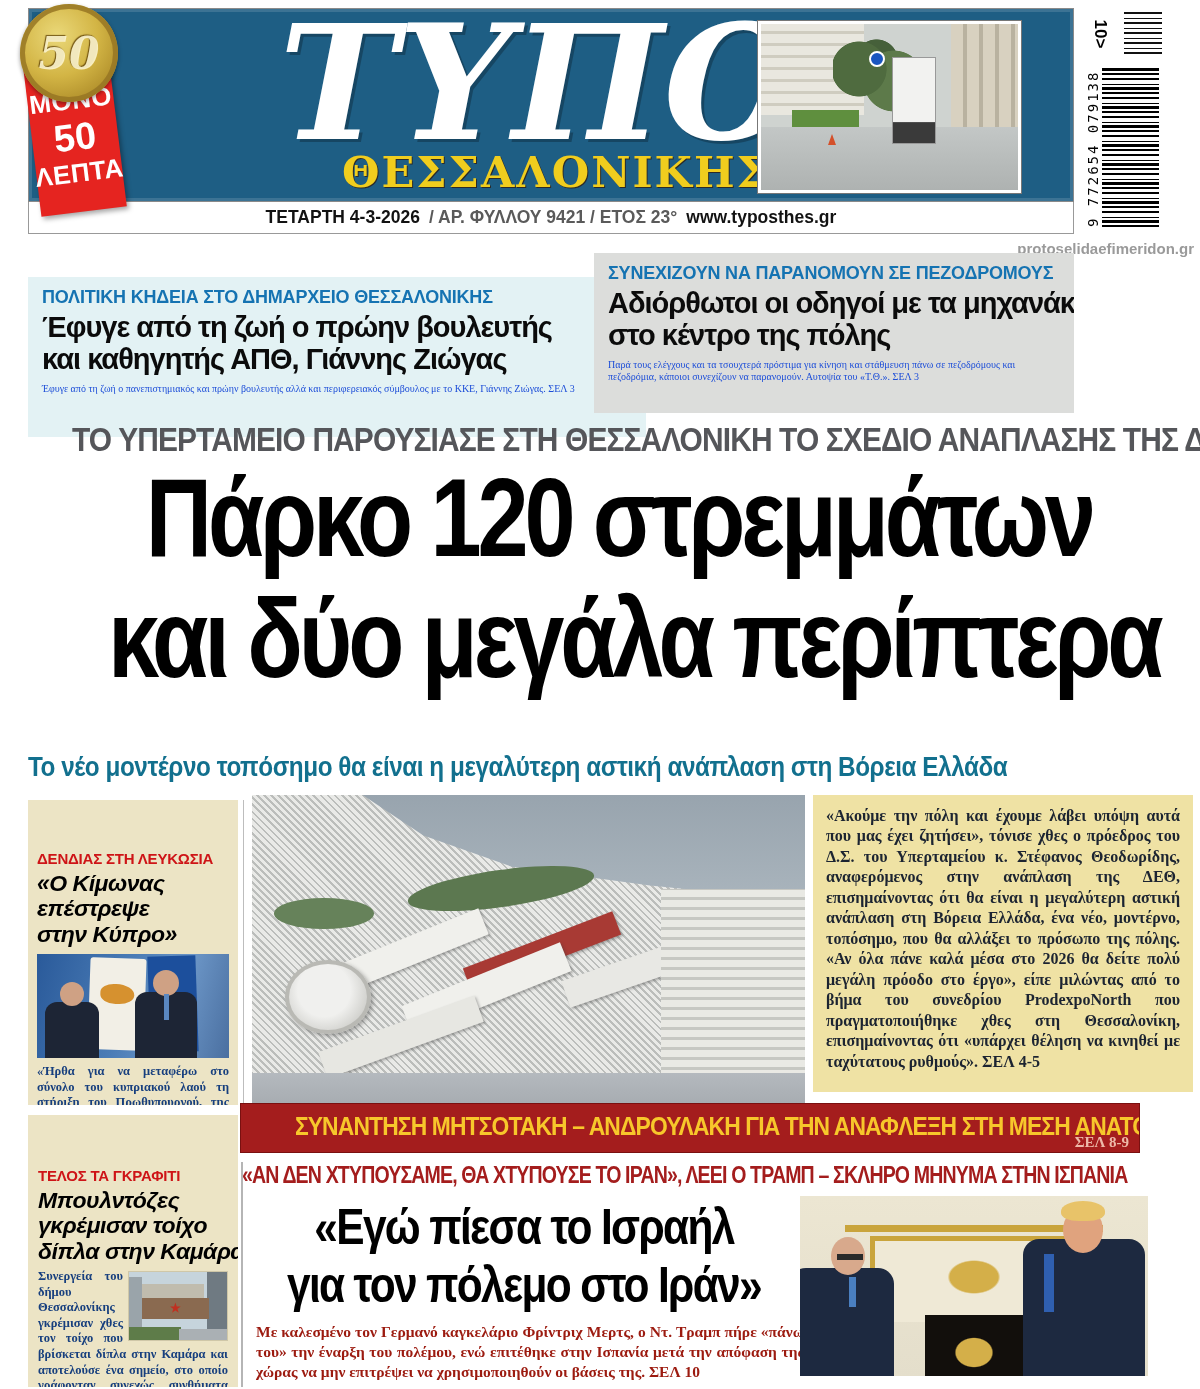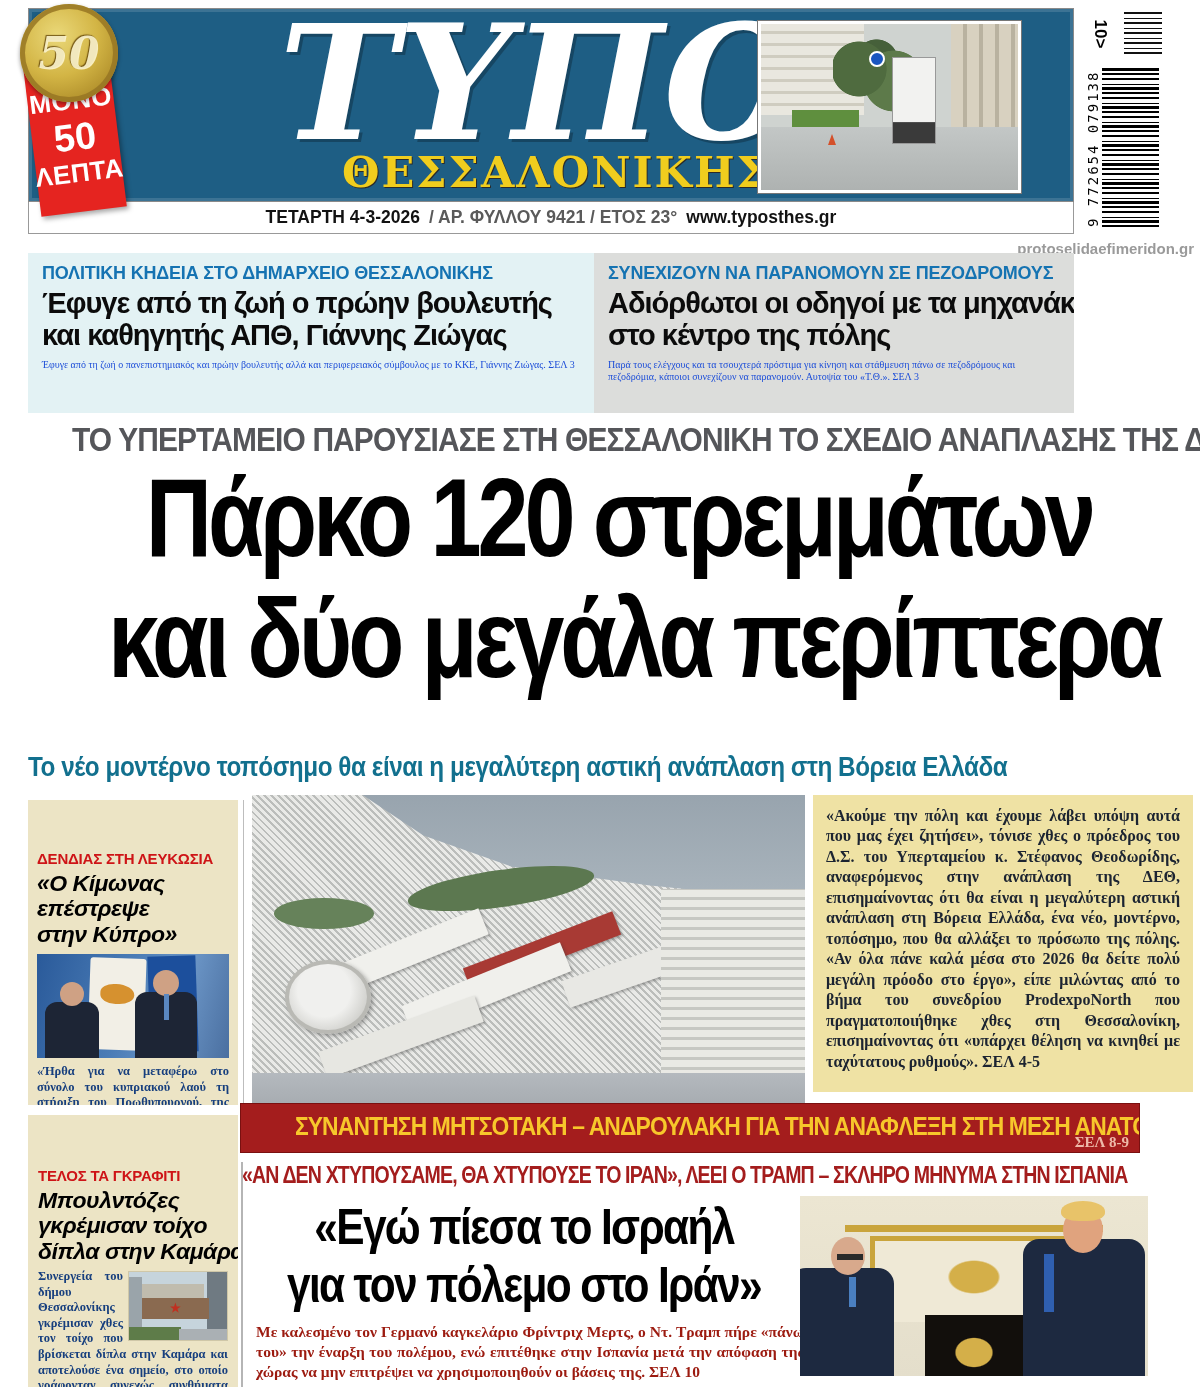--- a/index.html
+++ b/index.html
@@ -65,21 +65,21 @@
     transform:rotate(-90deg); display:flex; flex-direction:column; background:#fff; }
   .bc-num { font-family:"DejaVu Sans Mono", monospace; font-size:14px; letter-spacing:2px;
     color:#000; height:17px; }
   .bc-bars { flex:1;
     background:repeating-linear-gradient(90deg,#000 0 2px,#fff 2px 4px,#000 4px 7px,#fff 7px 9px,#000 9px 10px,#fff 10px 14px,#000 14px 16px,#fff 16px 19px); }
 
   .watermark { position:absolute; right:6px; top:240px; font-weight:bold; font-size:15px; color:#9a9a9a; }
 
   
   .ts { position:absolute; top:253px; height:160px; padding:10px 14px 8px; overflow:hidden; }
-  .ts-left  { left:28px;  width:618px; background:#e3f2f4; }
+  .ts-left  { left:28px;  width:618px; background:#e3f2f4;margin-top:24px; }
   .ts-right { left:594px; width:480px; background:#dcdddb; }
   .ts-kicker { font-weight:bold; font-size:18px; color:#1573b2; letter-spacing:-.2px; }
   .ts-headline { font-weight:bold; font-size:29px; line-height:1.12; color:#0b0b0b; letter-spacing:-1px; margin-top:3px; }
   .ts-headline span { display:block; white-space:nowrap; }
   .ts-summary { margin-top:7px; font-family:"Liberation Serif", serif; font-weight:normal;
     font-size:10px; line-height:1.25; color:#1d4ed8; }
 
   
   .lead-kicker { position:absolute; left:0; top:420px; width:1200px; text-align:center;
     font-weight:bold; font-size:34px; color:#55565a; letter-spacing:-1px; white-space:nowrap;

